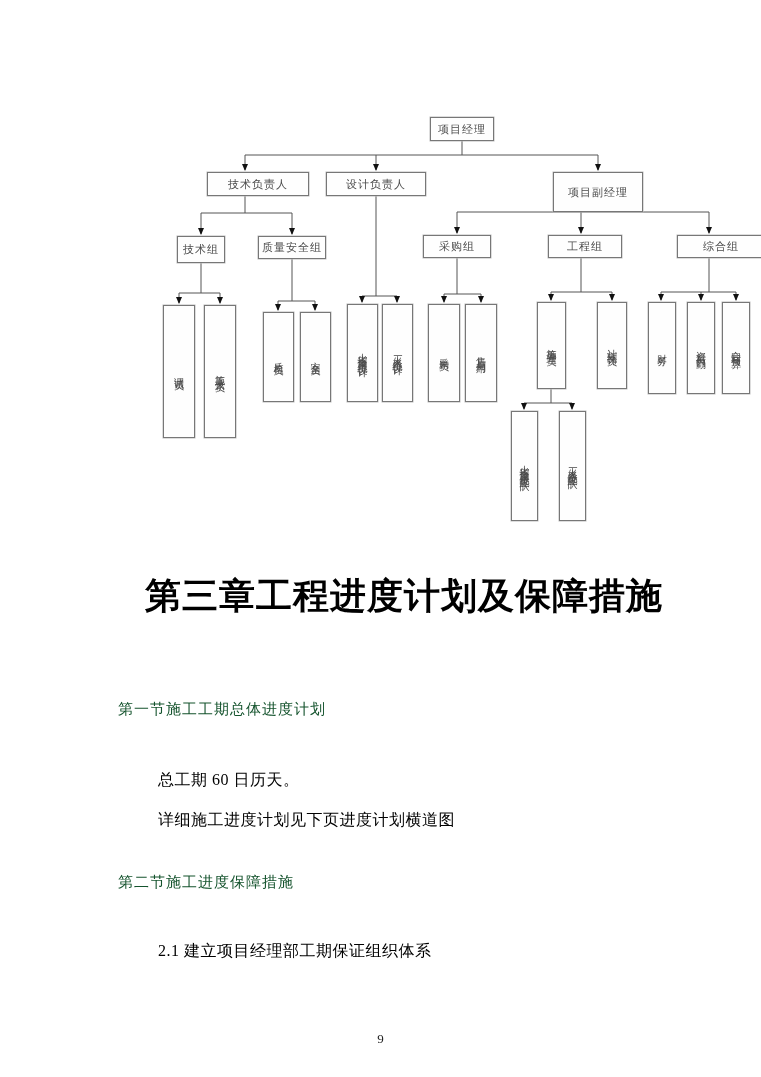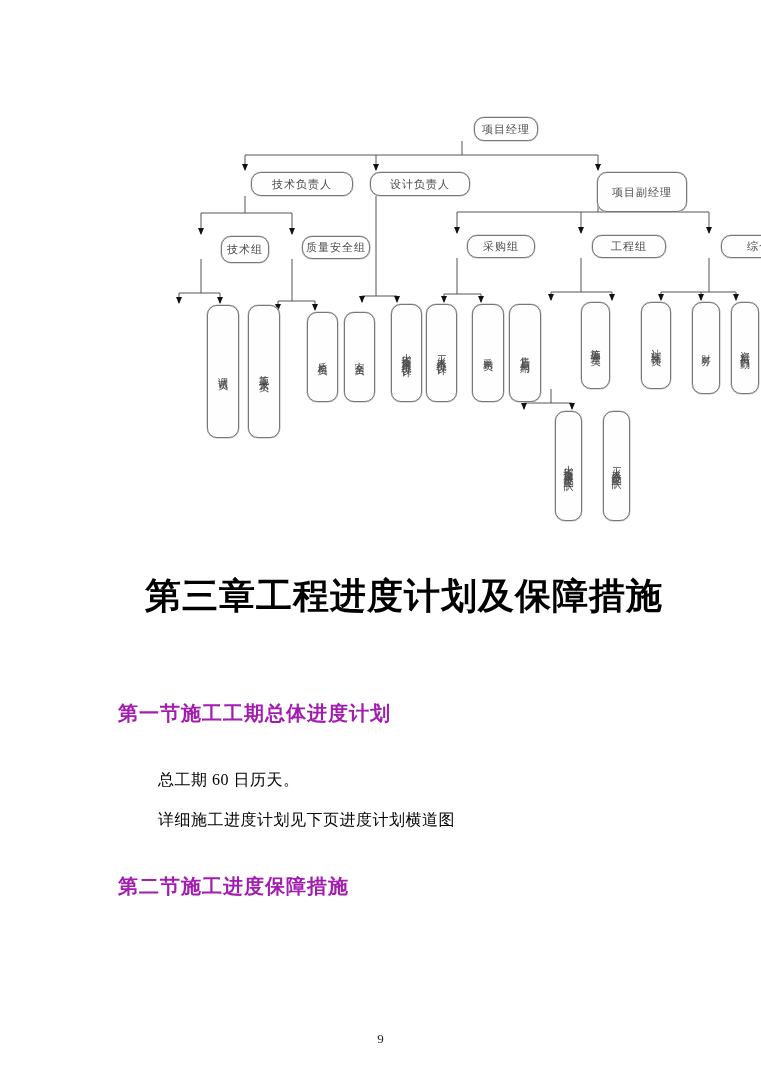--- a/index.html
+++ b/index.html
@@ -12,47 +12,46 @@
     overflow: hidden;
   }
   .page { position: absolute; inset: 0; background: #fff; }
 
   
   .orgchart { position: absolute; left: 0; top: 0; width: 761px; height: 545px; }
   .orgchart svg { position: absolute; left: 0; top: 0; }
   .node, .vnode {
     position: absolute;
     border: 1px solid #777;
-    border-radius: 10px;
+    border-radius: 0;
     background: #fefefe;
     display: flex; align-items: center; justify-content: center;
     color: #4a4a4a;
     box-shadow: 0 0 0 0.5px #bbb;
-    margin-left: 44px;
   }
   .node { font-size: 11px; letter-spacing: 1px; white-space: nowrap; }
   .vnode {
     writing-mode: vertical-rl;
     text-orientation: upright;
     font-size: 10px;
     letter-spacing: 2px;
     line-height: 1.1;
     padding: 4px 0;
   }
 
   
   .chapter-title {
     position: absolute; left: 145px; top: 572px;
     font-size: 36px; font-weight: bold; letter-spacing: 1px;
     color: #000;
   }
   .section-h {
     position: absolute; left: 118px;
-    font-size: 20px; font-weight: bold; letter-spacing: 1px;
-    color: #a21caf;
+    font-size: 15px; font-weight: normal; letter-spacing: 1px;
+    color: #14532d;
   }
   .body-p {
     position: absolute; left: 158px;
     font-size: 16px; letter-spacing: 0.5px;
     color: #000;
   }
   .page-number {
     position: absolute; left: 0; right: 0; top: 1031px;
     text-align: center; font-size: 13px; color: #222;
   }
@@ -165,15 +164,16 @@
   <h1 class="chapter-title">第三章工程进度计划及保障措施</h1>
 
   <h2 class="section-h" style="top:700px">第一节施工工期总体进度计划</h2>
 
   <p class="body-p" style="top:770px">总工期 60 日历天。</p>
 
   <p class="body-p" style="top:810px">详细施工进度计划见下页进度计划横道图</p>
 
   <h2 class="section-h" style="top:873px">第二节施工进度保障措施</h2>
 
+  <p class="body-p" style="top:941px">2.1 建立项目经理部工期保证组织体系</p>
 
   <div class="page-number">9</div>
 </div>
 
 </body></html>

